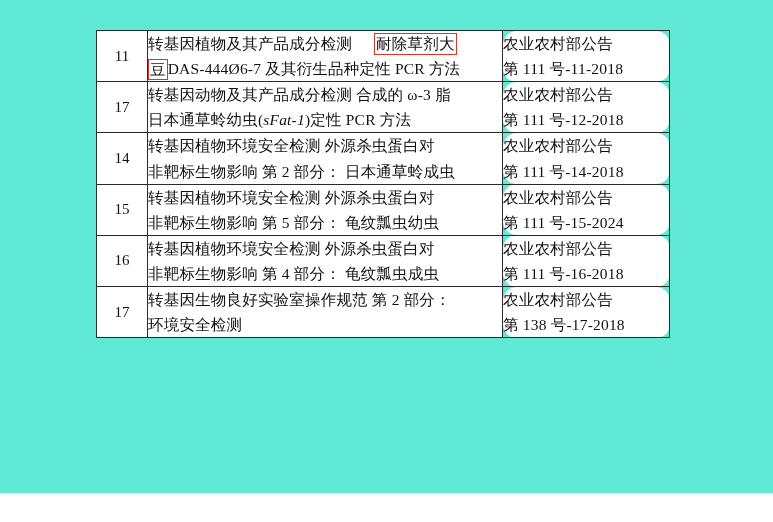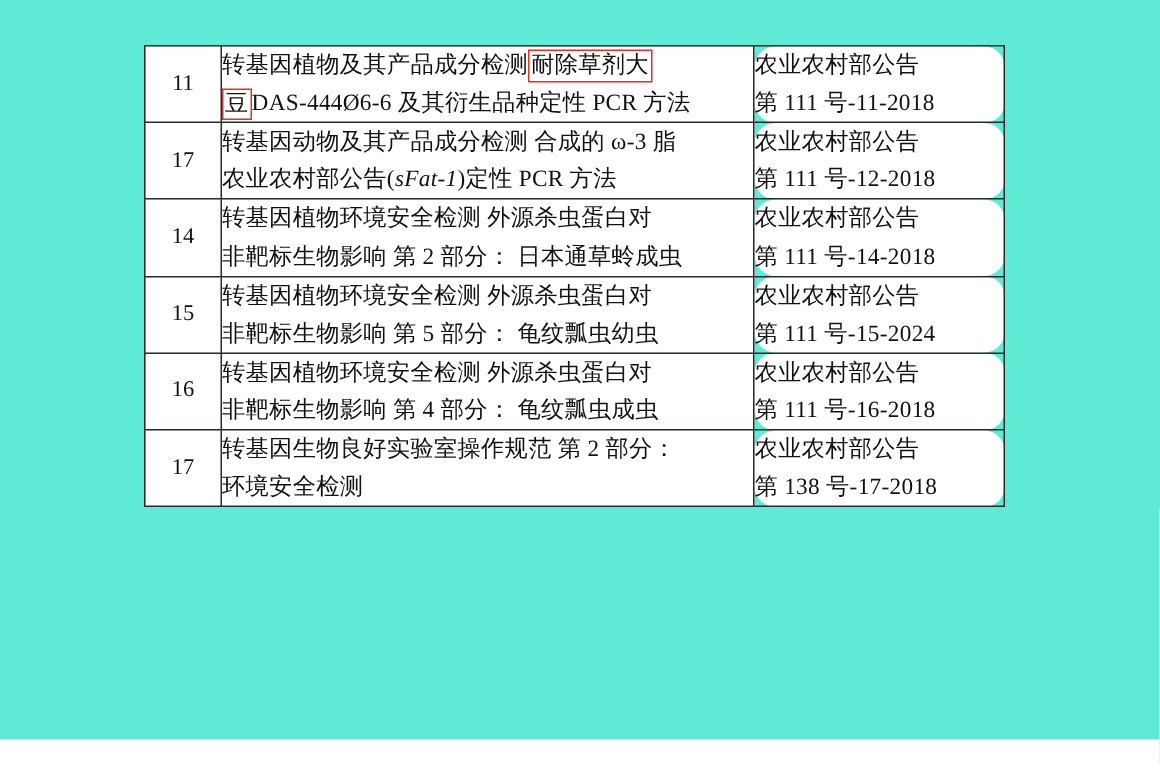--- a/index.html
+++ b/index.html
@@ -59,20 +59,21 @@
     white-space: nowrap;
   }
   .code-line {
     white-space: nowrap;
   }
   .hl-box {
     border: 1.5px solid #d8342a;
     padding: 0 1px;
     display: inline-block;
     line-height: 1.3;
+    margin-left: 22px;
   }
   .hl-box-second {
     border: 1.5px solid #d8342a;
     padding: 0 1px 0 1px;
     display: inline-block;
     line-height: 1.25;
     position: relative;
     top: 1px;
   }
   .ital {
@@ -86,35 +87,35 @@
   <table class="doc-table">
     <tbody>
 
       <tr>
         <td class="col-index">11</td>
         <td class="col-title">
           <div class="title-line">
             <span>转基因植物及其产品成分检测</span><span class="hl-box">耐除草剂大</span>
           </div>
           <div class="title-line">
-            <span class="hl-box-second">豆</span><span>DAS-444Ø6-6 及其衍生品种定性 PCR 方法</span>
+            <span class="hl-box-second">豆</span><span>DAS-444Ø6-7 及其衍生品种定性 PCR 方法</span>
           </div>
         </td>
         <td class="col-code">
           <div class="code-line">农业农村部公告</div>
           <div class="code-line">第 111 号-11-2018</div>
         </td>
       </tr>
 
       <tr>
         <td class="col-index">17</td>
         <td class="col-title">
           <div class="title-line">转基因动物及其产品成分检测  合成的 ω-3 脂</div>
           <div class="title-line">
-            <span>农业农村部公告(</span><span class="ital">sFat-1</span><span>)定性 PCR 方法</span>
+            <span>日本通草蛉幼虫(</span><span class="ital">sFat-1</span><span>)定性 PCR 方法</span>
           </div>
         </td>
         <td class="col-code">
           <div class="code-line">农业农村部公告</div>
           <div class="code-line">第 111 号-12-2018</div>
         </td>
       </tr>
 
 
       <tr>

